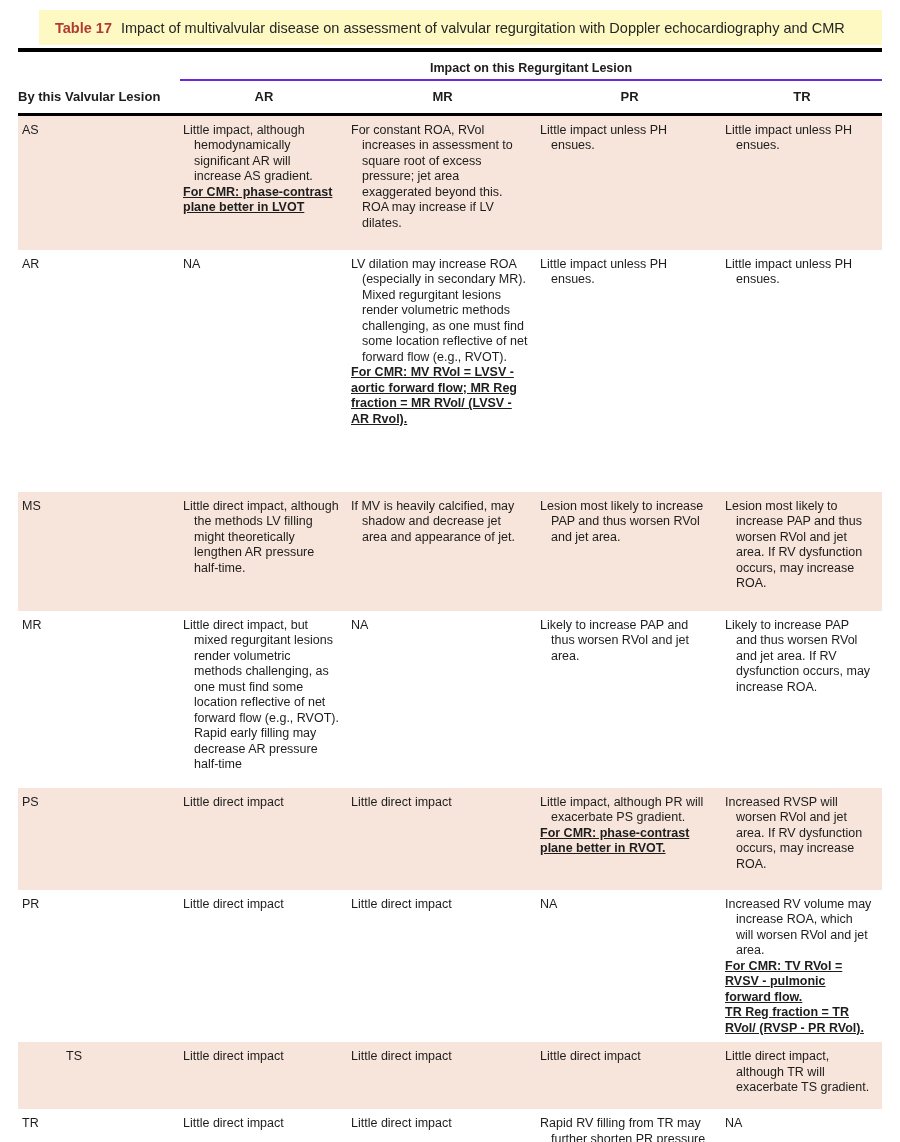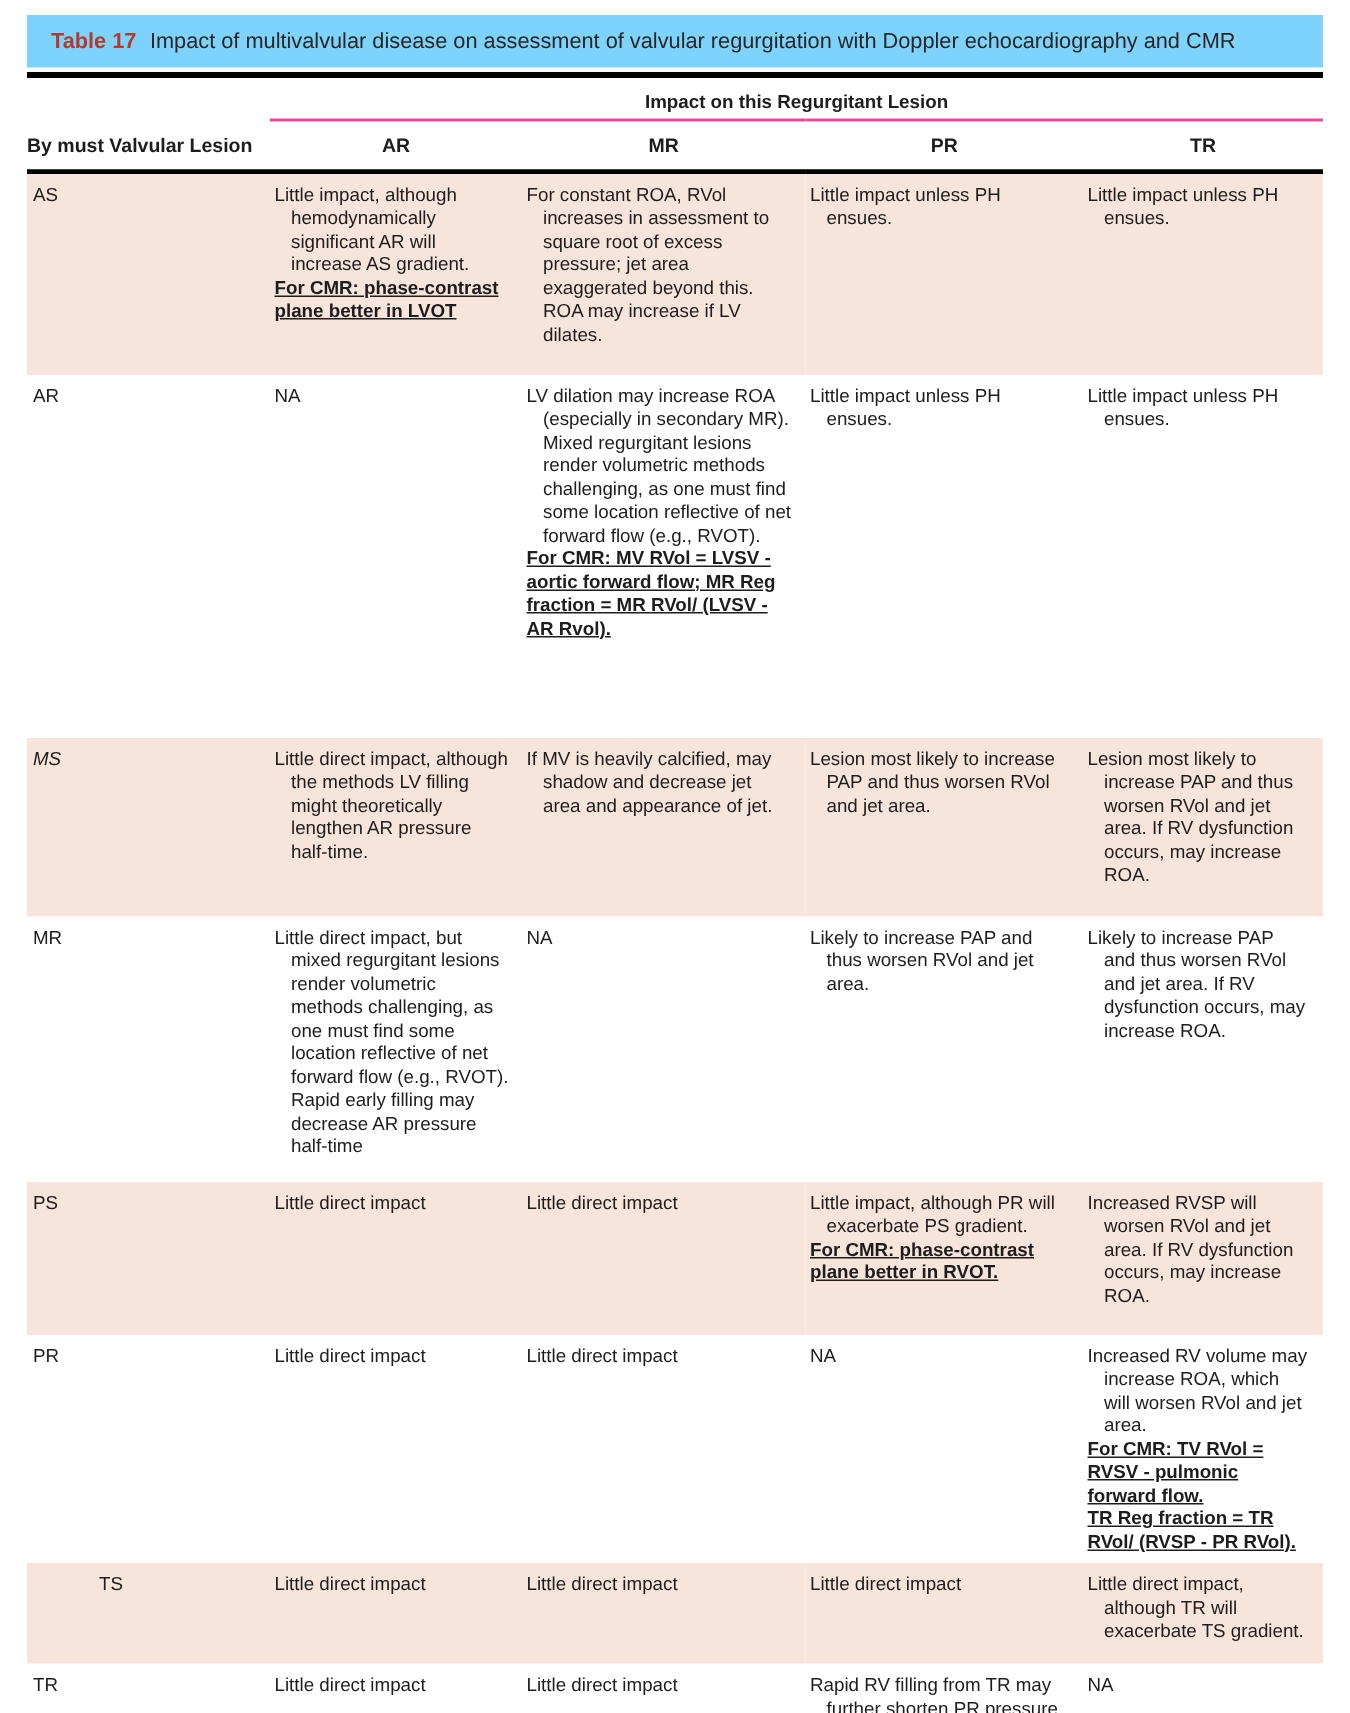--- a/index.html
+++ b/index.html
@@ -4,41 +4,41 @@
 <style>
   html,body { margin:0; padding:0; }
   body {
     width:900px; height:1142px; background:#ffffff;
     font-family:"Liberation Sans","DejaVu Sans",sans-serif;
     color:#1d1d1d; overflow:hidden;
   }
   .page { padding:10px 18px 0 18px; }
 
   .title-bar {
-    background:#7dd3fc;
+    background:#fef9c3;
     padding:9px 16px 8px 16px;
-    font-size:14.5px; line-height:18px;
+    font-size:14.5px; line-height:18px;margin-left:21px;
   }
   .tnum { color:#b13a31; font-weight:bold; margin-right:9px; }
   .tcap { color:#262626; }
 
   .rule-thick { height:3.5px; background:#000000; }
   .rule-title { margin-top:3px; }
 
   table { border-collapse:collapse; table-layout:fixed; width:864px; }
   col.c0 { width:162px; }
   col.c1 { width:168px; }
   col.c2 { width:189px; }
   col.c3 { width:185px; }
   col.c4 { width:160px; }
 
   .span-row td { border:none; }
   .span-head {
     font-size:12.5px; font-weight:bold; text-align:center;
-    padding:9px 0 4px 0; border-bottom:2px solid #ec4899;
+    padding:9px 0 4px 0; border-bottom:2px solid #6d28d9;
   }
   .col-row th {
     font-size:13px; font-weight:bold; vertical-align:bottom;
     padding:8px 0 9px 0; border-bottom:3.5px solid #000000;
   }
   .lesion-head { text-align:left; padding-left:4px; }
   .col-head { text-align:center; }
 
   tbody td {
     vertical-align:top; font-size:12.5px; line-height:15.5px;
@@ -68,21 +68,21 @@
         <col class="c2">
         <col class="c3">
         <col class="c4">
     </colgroup>
     <thead>
       <tr class="span-row">
         <td></td>
         <th colspan="4" class="span-head">Impact on this Regurgitant Lesion</th>
       </tr>
       <tr class="col-row">
-        <th class="lesion-head">By must Valvular Lesion</th>
+        <th class="lesion-head">By this Valvular Lesion</th>
         <th class="col-head">AR</th>
         <th class="col-head">MR</th>
         <th class="col-head">PR</th>
         <th class="col-head">TR</th>
       </tr>
     </thead>
     <tbody>
         <tr class="shaded">
           <td class="lesion" style="height: 121px;">AS</td>
           <td>
@@ -109,21 +109,21 @@
             <p class="para-bold">For CMR: MV RVol = LVSV - aortic forward flow; MR Reg fraction = MR RVol/ (LVSV - AR Rvol).</p>
           </td>
           <td>
             <p class="para">Little impact unless PH ensues.</p>
           </td>
           <td>
             <p class="para">Little impact unless PH ensues.</p>
           </td>
         </tr>
         <tr class="shaded">
-          <td class="lesion" style="height: 106px; font-style: italic;">MS</td>
+          <td class="lesion" style="height: 106px;">MS</td>
           <td>
             <p class="para">Little direct impact, although the methods LV filling might theoretically lengthen AR pressure half-time.</p>
           </td>
           <td>
             <p class="para">If MV is heavily calcified, may shadow and decrease jet area and appearance of jet.</p>
           </td>
           <td>
             <p class="para">Lesion most likely to increase PAP and thus worsen RVol and jet area.</p>
           </td>
           <td>

